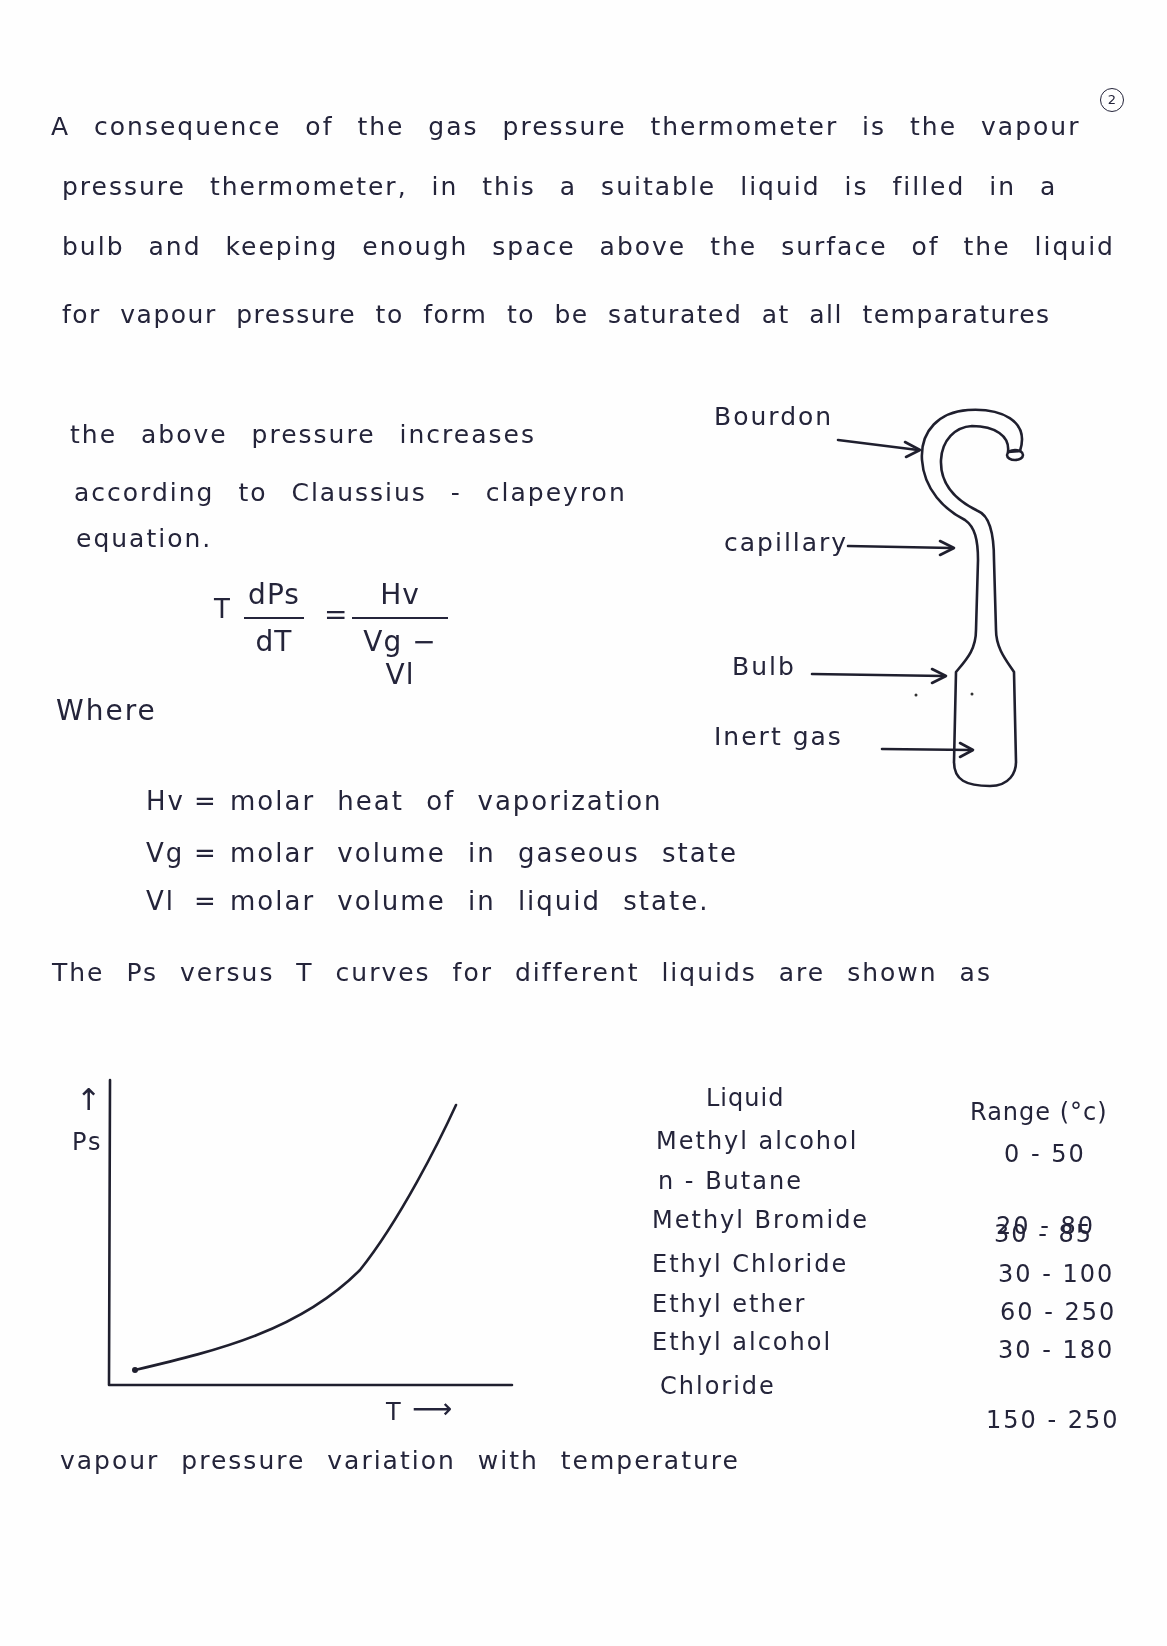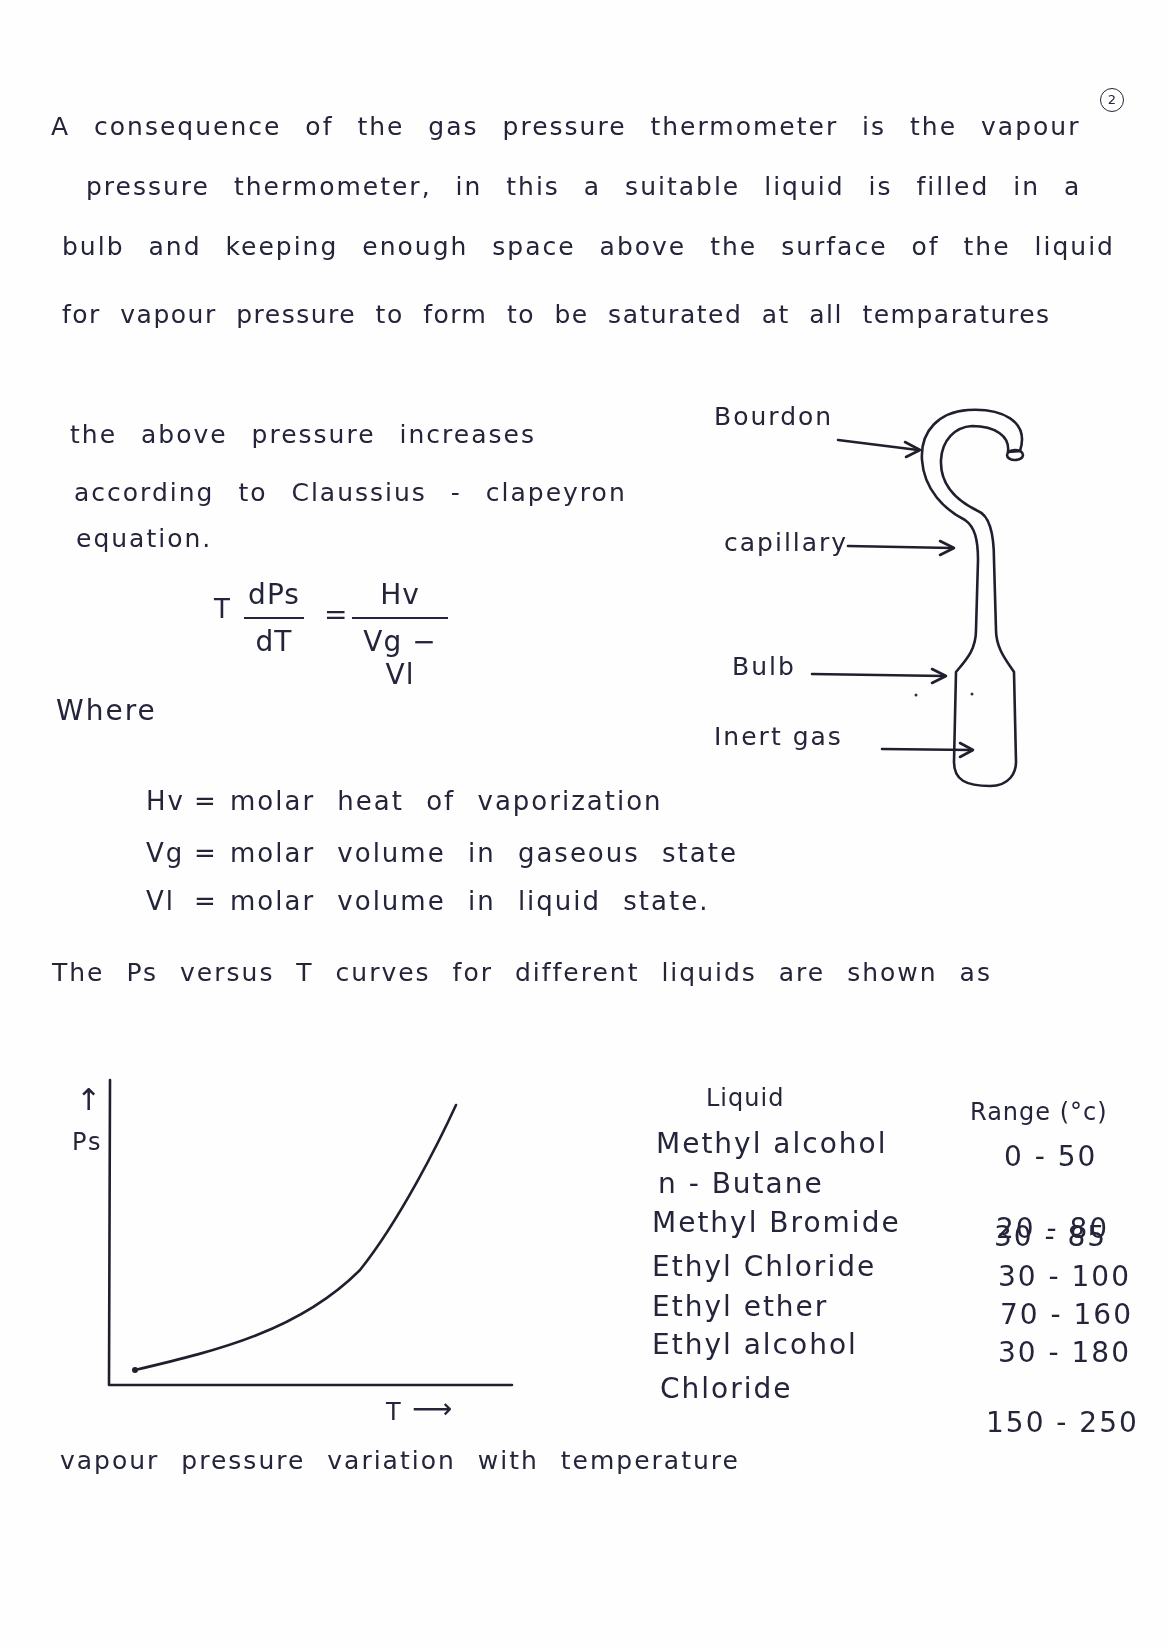--- a/index.html
+++ b/index.html
@@ -16,33 +16,33 @@
     font-size: 13px; text-align: center; line-height: 22px; letter-spacing: 0;
   }
   .eq-frac { position: absolute; text-align: center; }
   .eq-frac .num, .eq-frac .den { display: block; font-size: 28px; letter-spacing: 1px; }
   .eq-frac .bar { display: block; border-top: 2px solid #24243a; margin: 6px 0; }
   .def-row { position: absolute; font-size: 26px; letter-spacing: 2px; word-spacing: 12px; }
   .def-sym { display: inline-block; width: 48px; }
   .def-eq { display: inline-block; width: 36px; }
   .label { font-size: 25px; letter-spacing: 2px; }
   .tbl-head { font-size: 24px; letter-spacing: 1px; }
-  .tbl-cell { font-size: 28px; letter-spacing: 2px; }
+  .tbl-cell { font-size: 24px; letter-spacing: 2px; }
   svg { position: absolute; overflow: visible; }
   .ink { stroke: #1f1f2e; stroke-width: 2.6; fill: none; stroke-linecap: round; stroke-linejoin: round; }
 </style>
 </head>
 <body>
 
 <div class="page">
 
   <div class="abs hand page-num">2</div>
 
   <div class="abs hand line" style="left:51px; top:112px;">A consequence of the gas pressure thermometer is the vapour</div>
-  <div class="abs hand line" style="left:62px; top:172px;margin-left:24px;">pressure thermometer, in this a suitable liquid is filled in a</div>
+  <div class="abs hand line" style="left:62px; top:172px;">pressure thermometer, in this a suitable liquid is filled in a</div>
   <div class="abs hand line" style="left:62px; top:232px;">bulb and keeping enough space above the surface of the liquid</div>
   <div class="abs hand line" style="left:62px; top:300px; word-spacing:10px; letter-spacing:1.5px;">for vapour pressure to form to be saturated at all temparatures</div>
   <div class="abs hand line" style="left:70px; top:420px;">the above pressure increases</div>
   <div class="abs hand line" style="left:74px; top:478px;">according to Claussius - clapeyron</div>
   <div class="abs hand line" style="left:76px; top:524px;">equation.</div>
 
   <div>
     <div class="abs hand" style="left:214px; top:594px; font-size:26px;">T</div>
     <div class="eq-frac hand" style="left:244px; top:578px; width:60px;">
       <span class="num">dPs</span>
@@ -126,21 +126,21 @@
     <div class="abs hand tbl-cell" style="left:658px; top:1167px;">n - Butane</div>
     <div class="abs hand tbl-cell" style="left:996px; top:1180px;margin-top:32px;">20 - 80</div>
 
     <div class="abs hand tbl-cell" style="left:652px; top:1206px;">Methyl Bromide</div>
     <div class="abs hand tbl-cell" style="left:994px; top:1220px;">30 - 85</div>
 
     <div class="abs hand tbl-cell" style="left:652px; top:1250px;">Ethyl Chloride</div>
     <div class="abs hand tbl-cell" style="left:998px; top:1260px;">30 - 100</div>
 
     <div class="abs hand tbl-cell" style="left:652px; top:1290px;">Ethyl ether</div>
-    <div class="abs hand tbl-cell" style="left:1000px; top:1298px;">70 - 160</div>
+    <div class="abs hand tbl-cell" style="left:1000px; top:1298px;">60 - 250</div>
 
     <div class="abs hand tbl-cell" style="left:652px; top:1328px;">Ethyl alcohol</div>
     <div class="abs hand tbl-cell" style="left:998px; top:1336px;">30 - 180</div>
 
     <div class="abs hand tbl-cell" style="left:660px; top:1372px;">Chloride</div>
     <div class="abs hand tbl-cell" style="left:986px; top:1374px;margin-top:32px;">150 - 250</div>
   </div>
 
 </div>
 

